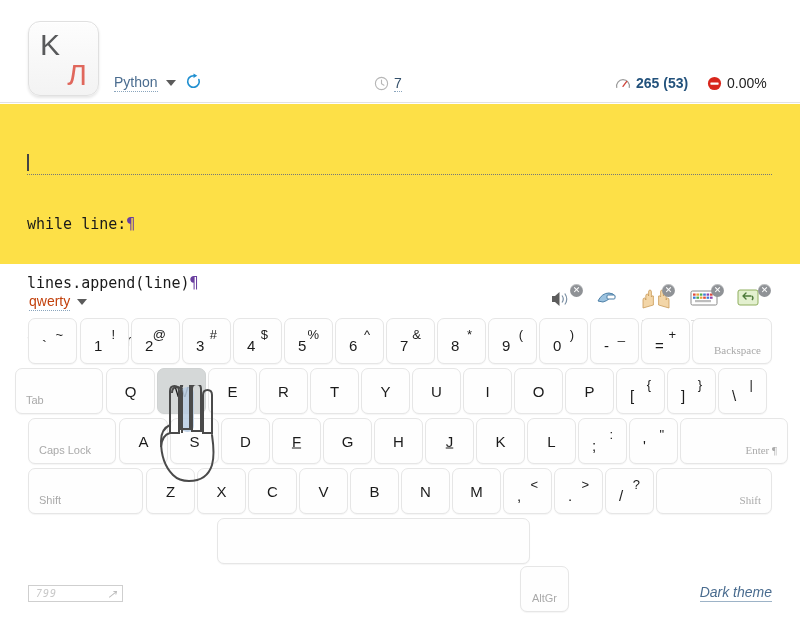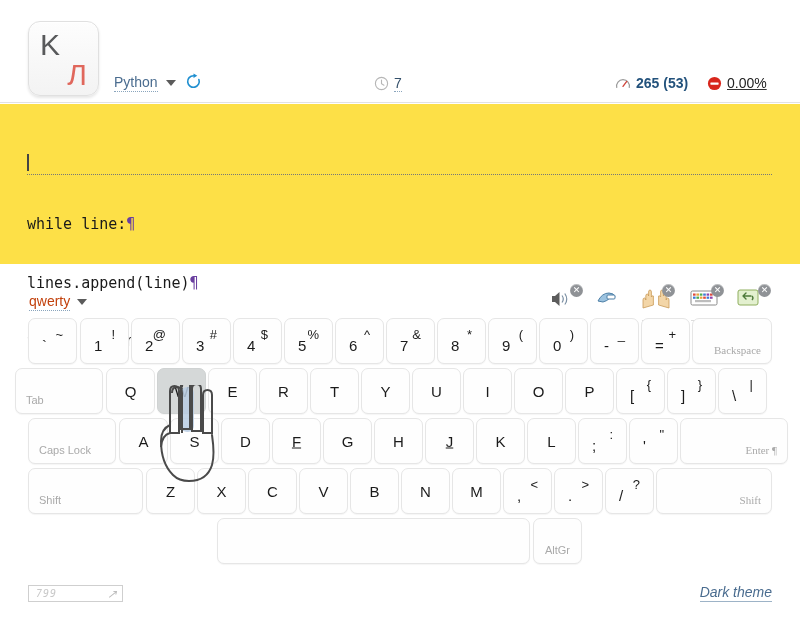--- a/index.html
+++ b/index.html
@@ -61,21 +61,21 @@
 
   .stat {
     position: absolute;
     font-size: 14px;
     color: #333;
     line-height: 18px;
     white-space: nowrap;
   }
   .stat-time  { left: 374px; top: 74px; }
   .stat-speed { left: 615px; top: 74px; }
-  .stat-err   { left: 707px; top: 74px; text-decoration: underline; }
+  .stat-err   { left: 707px; top: 74px; }
 
   .stat .val { color: #34506b; }
   .stat-time .val { border-bottom: 1px dotted #8aa5bd; cursor: pointer; }
   .stat-speed .val { color: #23527c; font-weight: bold; }
   .stat-err .val { color: #222; }
 
   .icon-inline { display: inline-block; vertical-align: -3px; margin-right: 5px; }
 
   
   .textpane {
@@ -515,21 +515,21 @@
         <div class="key" style="left: 605px; width: 49px;">
           <span class="dual-low">/</span>
           <span class="dual-up">?</span>
         </div>
         <div class="key" style="left: 656px; width: 116px;">
           <span class="mod right">Shift</span>
         </div>
       </div>
       <div class="kb-row">
         <div class="key" style="left: 217px; width: 313px;"></div>
-        <div class="key" style="left: 533px; width: 49px;">
+        <div class="key" style="left: 520px; width: 49px; margin-top: 48px;">
           <span class="mod" style="left: 0px; right: 0px; text-align: center;">AltGr</span>
         </div>
       </div>
     </div>
 
   <div class="hand-overlay">
     <svg width="72" height="110" viewBox="0 0 72 110">
 
       <rect x="21" y="2" width="13" height="45" rx="6" fill="#b9cde3" opacity="0.85"></rect>
 

